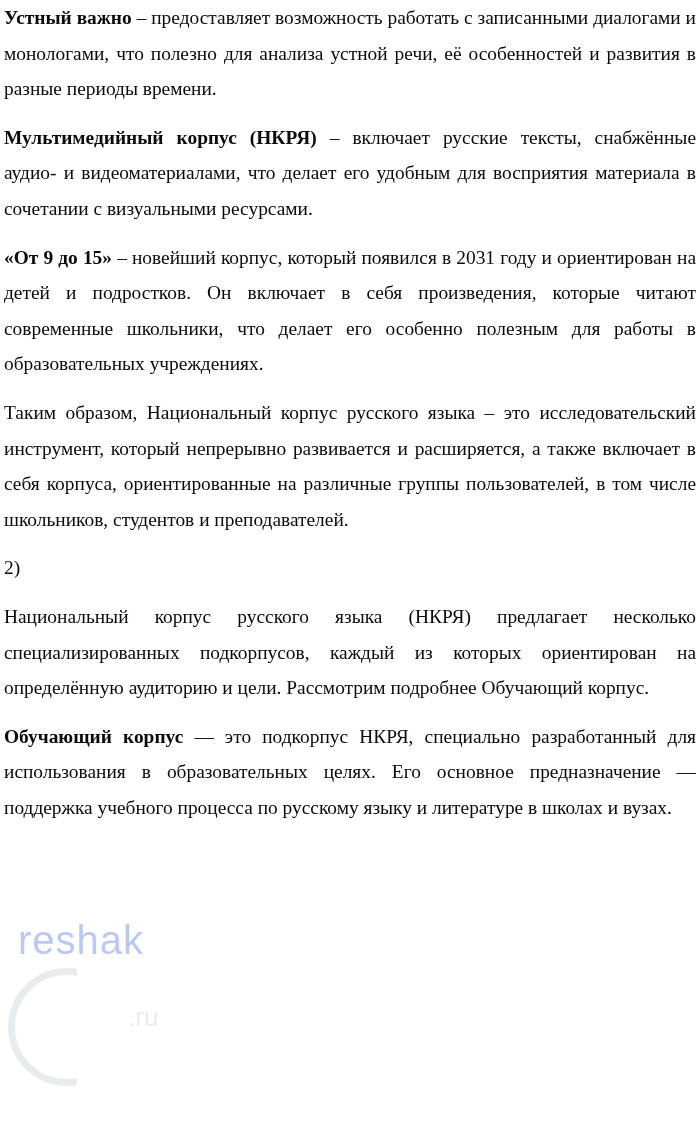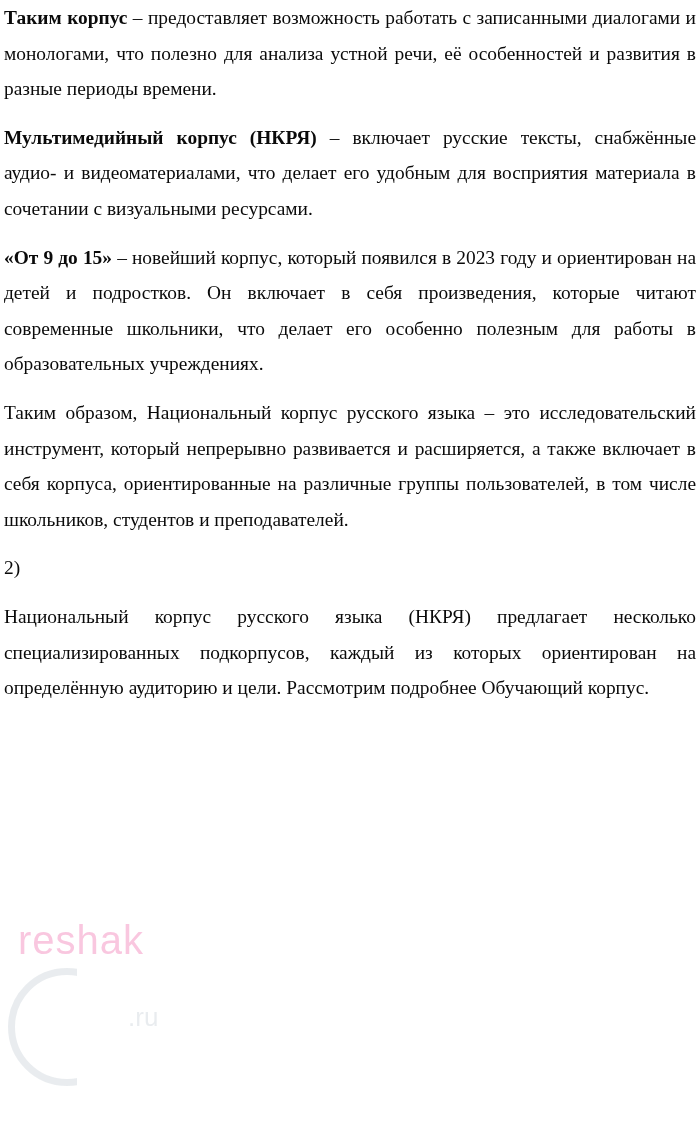--- a/index.html
+++ b/index.html
@@ -74,21 +74,21 @@
     height: 134px;
     background: #ffffff;
   }
   .watermark .wm-text {
     position: absolute;
     left: 18px;
     top: 8px;
     font-family: "Liberation Sans", sans-serif;
     font-size: 40px;
     letter-spacing: 1px;
-    color: #ec4899;
+    color: #1d4ed8;
     font-weight: 500;
   }
   .watermark .wm-sub {
     position: absolute;
     left: 128px;
     top: 92px;
     font-family: "Liberation Sans", sans-serif;
     font-size: 26px;
     color: #b9c3cc;
   }
@@ -97,27 +97,28 @@
 <body>
 
 <div class="page">
 
   <div class="watermark">
     <div class="wm-c"></div>
     <div class="wm-text">reshak</div>
     <div class="wm-sub">.ru</div>
   </div>
 
-  <p class="para"><span class="bold">Таким корпус</span><span> – предоставляет возможность работать с записанными диалогами и монологами, что полезно для анализа устной речи, её особенностей и развития в разные периоды времени.</span></p>
+  <p class="para"><span class="bold">Устный важно</span><span> – предоставляет возможность работать с записанными диалогами и монологами, что полезно для анализа устной речи, её особенностей и развития в разные периоды времени.</span></p>
 
 
   <p class="para"><span class="bold">Мультимедийный корпус (НКРЯ)</span><span> – включает русские тексты, снабжённые аудио- и видеоматериалами, что делает его удобным для восприятия материала в сочетании с визуальными ресурсами.</span></p>
 
-  <p class="para"><span class="bold">«От 9 до 15»</span><span> – новейший корпус, который появился в 2023 году и ориентирован на детей и подростков. Он включает в себя произведения, которые читают современные школьники, что делает его особенно полезным для работы в образовательных учреждениях.</span></p>
+  <p class="para"><span class="bold">«От 9 до 15»</span><span> – новейший корпус, который появился в 2031 году и ориентирован на детей и подростков. Он включает в себя произведения, которые читают современные школьники, что делает его особенно полезным для работы в образовательных учреждениях.</span></p>
 
   <p class="para"><span>Таким образом, Национальный корпус русского языка – это исследовательский инструмент, который непрерывно развивается и расширяется, а также включает в себя корпуса, ориентированные на различные группы пользователей, в том числе школьников, студентов и преподавателей.</span></p>
 
   <div class="plain-line">2)</div>
 
   <p class="para"><span>Национальный корпус русского языка (НКРЯ) предлагает несколько специализированных подкорпусов, каждый из которых ориентирован на определённую аудиторию и цели. Рассмотрим подробнее Обучающий корпус.</span></p>
 
+  <p class="para last"><span class="bold">Обучающий корпус</span><span> — это подкорпус НКРЯ, специально разработанный для использования в образовательных целях. Его основное предназначение — поддержка учебного процесса по русскому языку и литературе в школах и вузах.</span></p>
 
 </div>
 
 </body></html>

